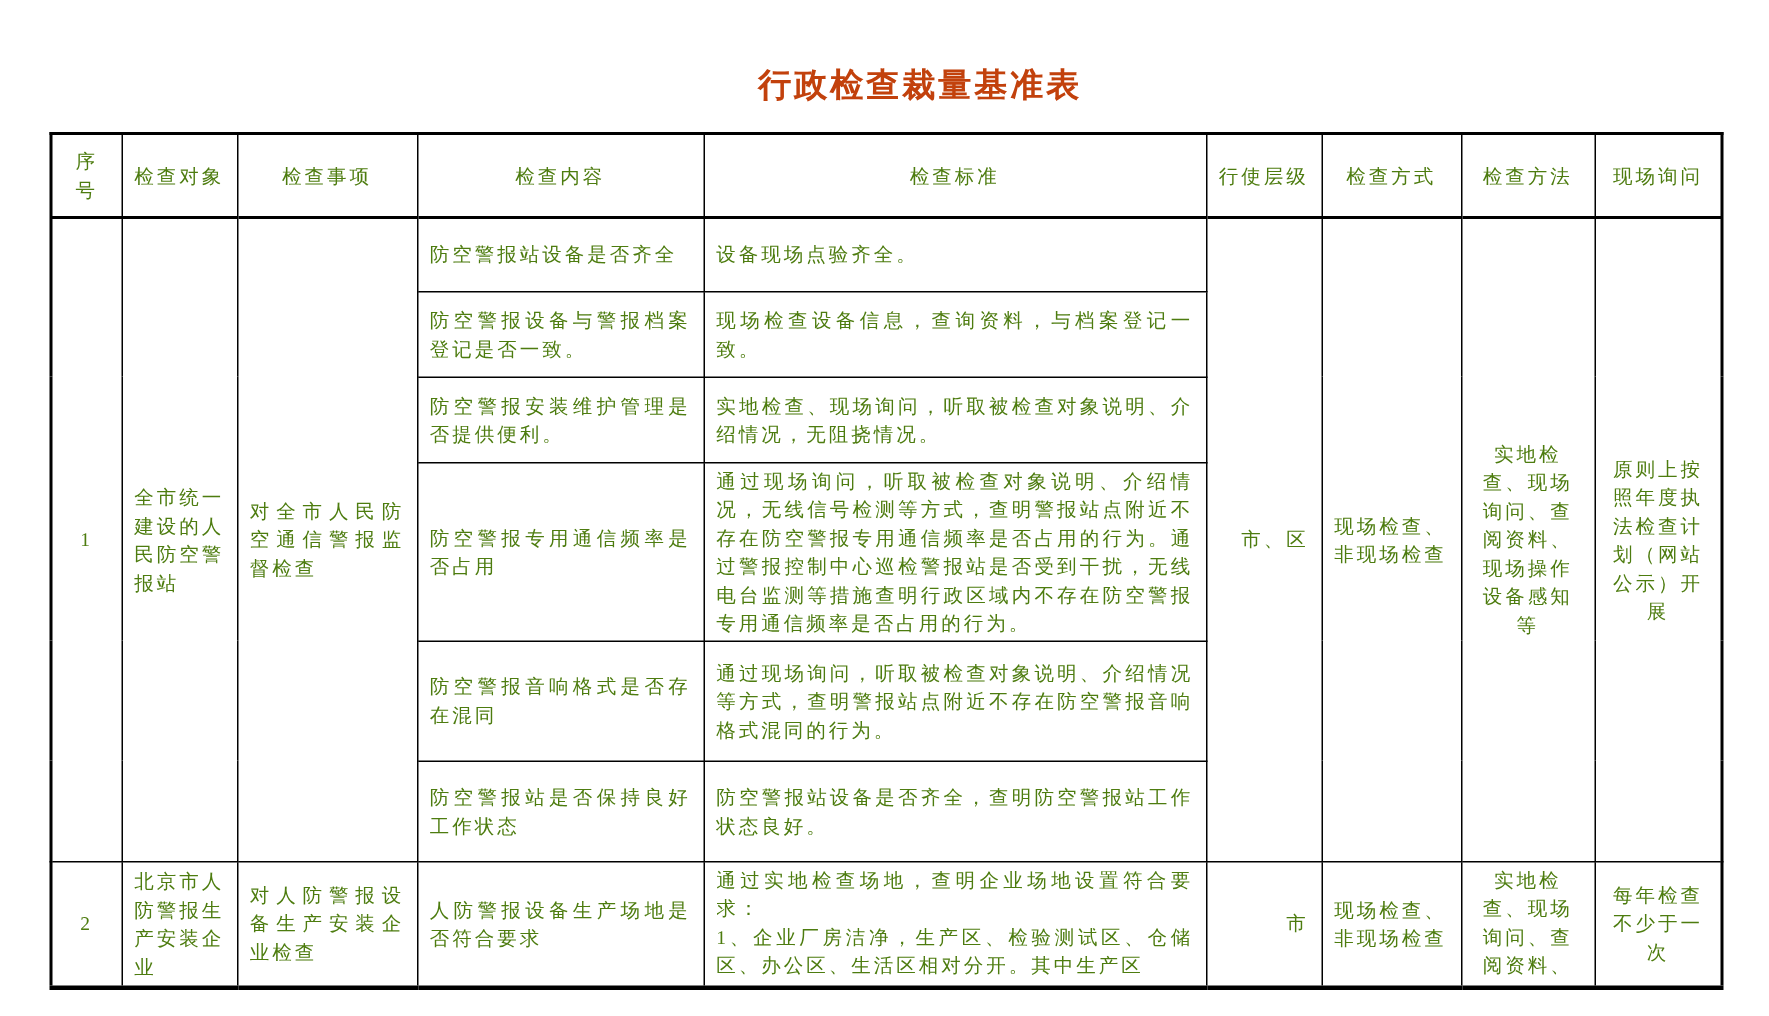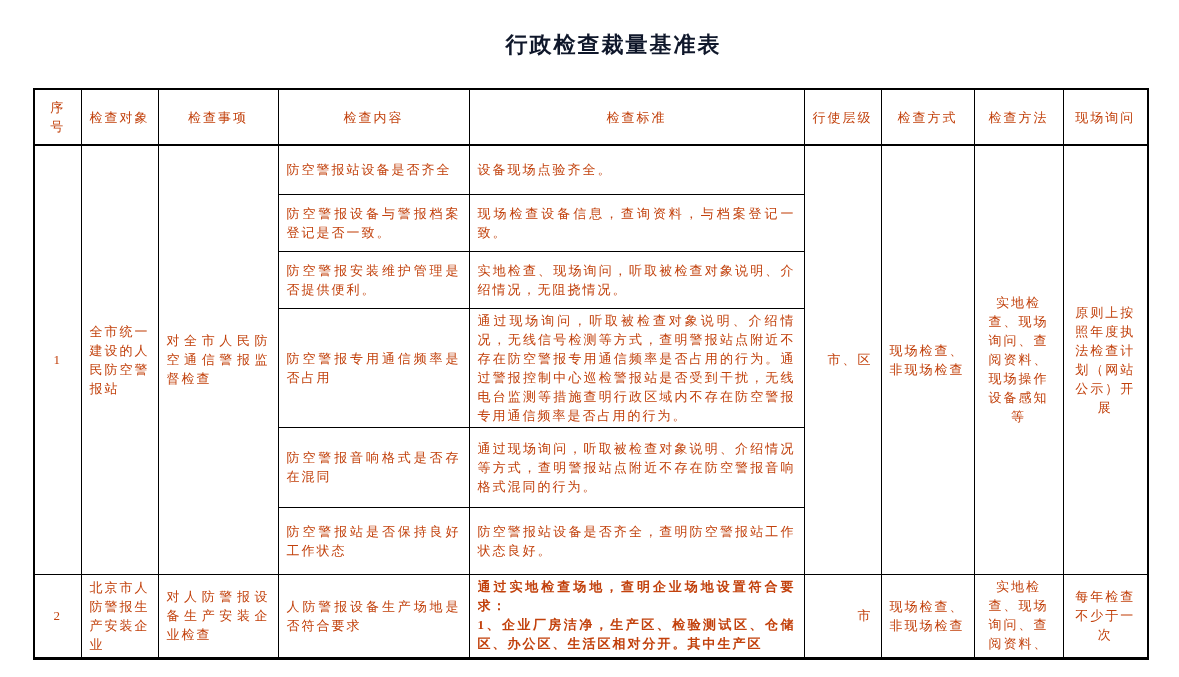--- a/index.html
+++ b/index.html
@@ -7,40 +7,40 @@
   body {
     width: 1179px; height: 677px;
     background: #ffffff;
     position: relative;
     overflow: hidden;
     font-family: "Liberation Serif", "DejaVu Serif", serif;
     color: #333333;
   }
   .doc-title {
     position: absolute;
-    top: 30px; left: 50%;
+    top: 42px; left: 50%;
     transform: translateX(calc(-50% + 24px));
     font-family: "Liberation Sans", "DejaVu Sans", sans-serif;
     font-weight: bold;
     font-size: 22px;
     letter-spacing: 2px;
-    color: #0f172a;
+    color: #c2410c;
     white-space: nowrap;
   }
   table.doc-table {
     position: absolute;
     top: 88px; left: 33px;
     width: 1114px;
     border-collapse: collapse;
     table-layout: fixed;
     border: 2px solid #000000;
     font-size: 13px;
     line-height: 19px;
     letter-spacing: 2px;
-    color: #c2410c;
+    color: #4d7c0f;
   }
   .doc-table th, .doc-table td {
     border: 1px solid #000000;
     padding: 2px 8px;
     vertical-align: middle;
     font-weight: normal;
     overflow: hidden;
   }
   .doc-table thead th {
     text-align: center;
@@ -52,21 +52,21 @@
   .c-object   { padding: 2px 7px;  text-align: justify; word-break: normal; }
   .c-item     { padding: 2px 10px; text-align: justify; word-break: normal; }
   .c-content  { padding: 2px 10px; text-align: justify; word-break: normal; }
   .c-standard { padding: 2px 11px; text-align: justify; word-break: normal; }
   .c-level    { padding: 2px 6px;  text-align: right; }
   .c-mode     { padding: 2px 8px;  text-align: left; }
   .c-method   { padding: 2px 6px;  text-align: center; }
   .c-freq     { padding: 2px 10px; text-align: center; }
   .v-top { vertical-align: top; }
   .clip { height: 78px; overflow: hidden; }
-  .pre  { white-space: pre-line; font-weight: bold; }
+  .pre  { white-space: pre-line; }
 </style>
 </head>
 <body>
 
 <div class="doc-title">行政检查裁量基准表</div>
 
 <table class="doc-table">
   <colgroup>
     <col style="width:47px">
       <col style="width:77px">

